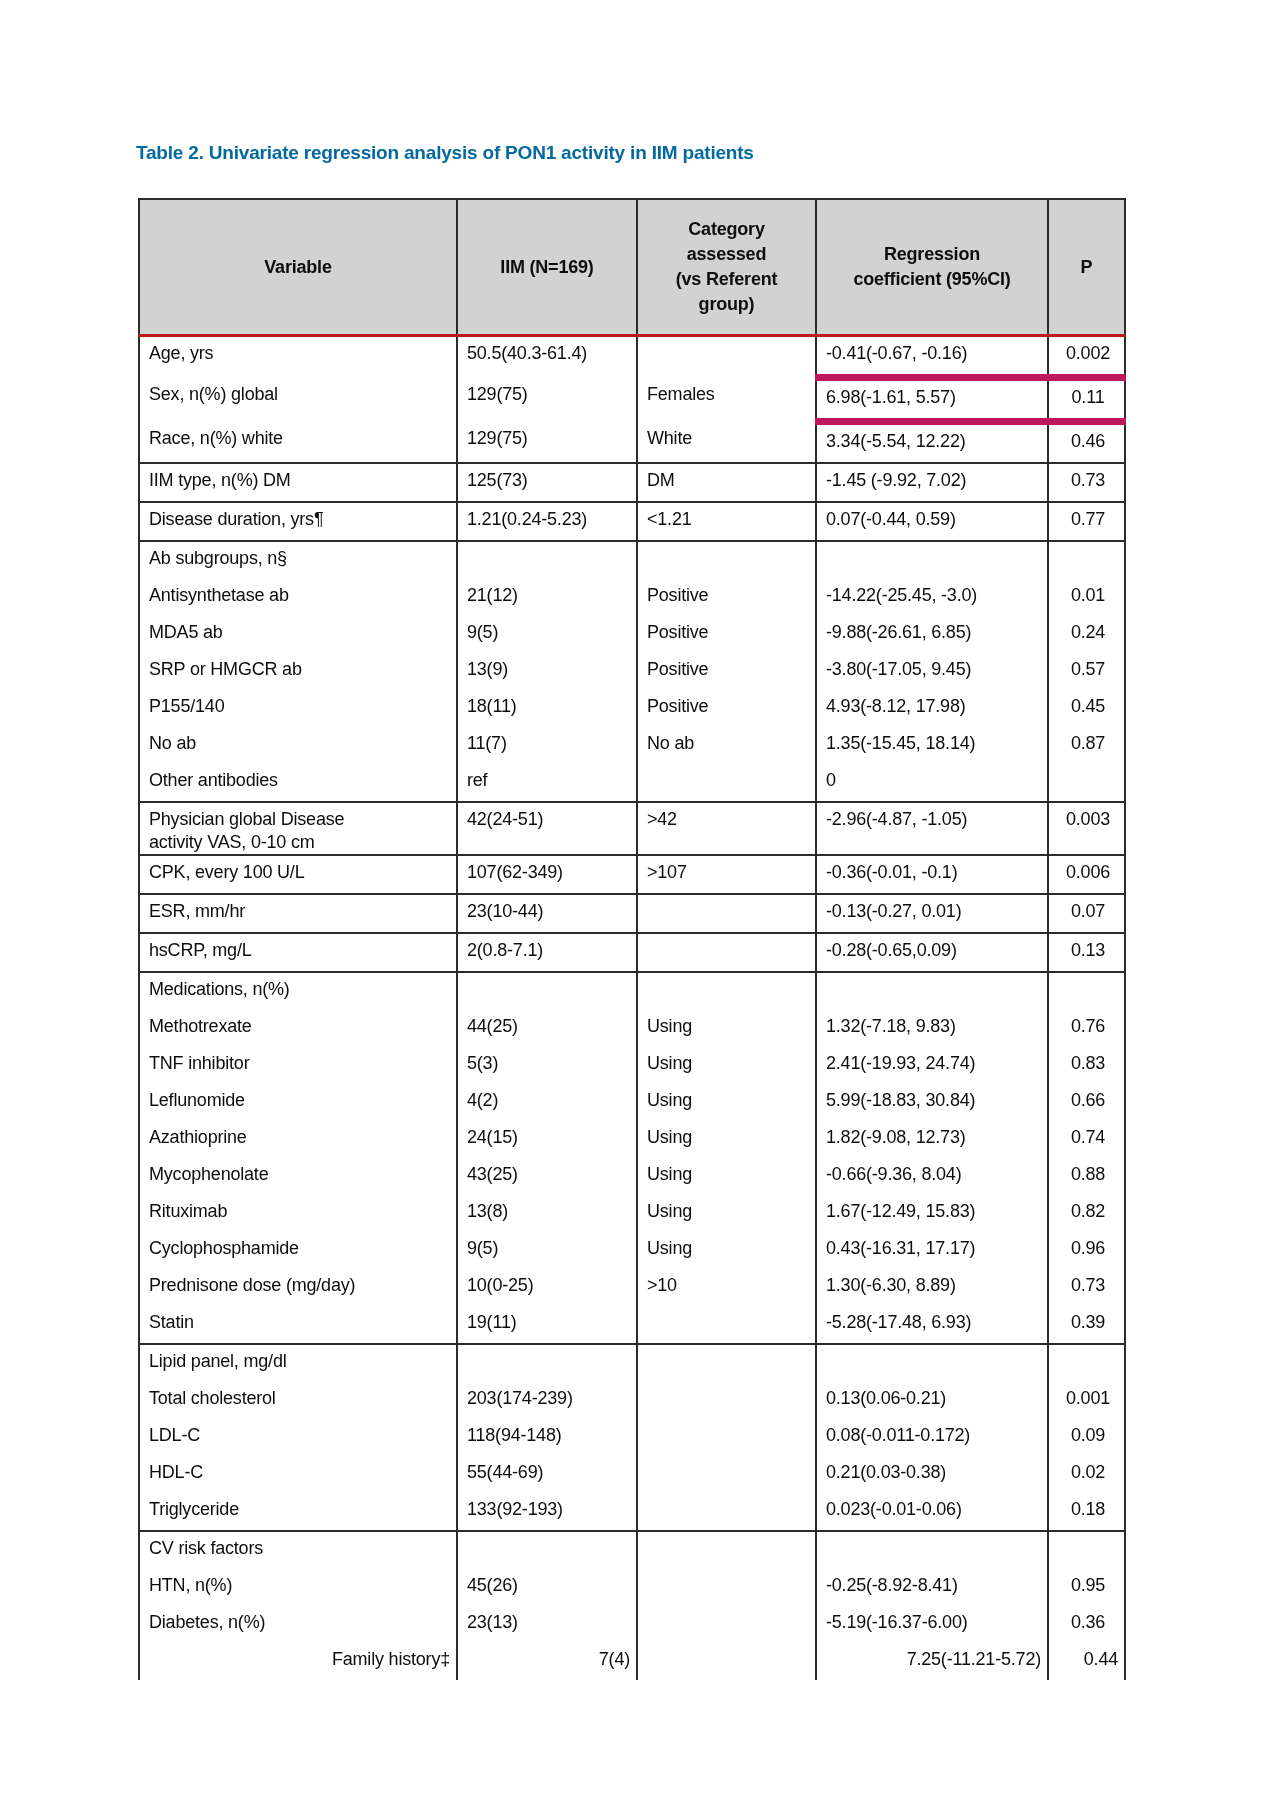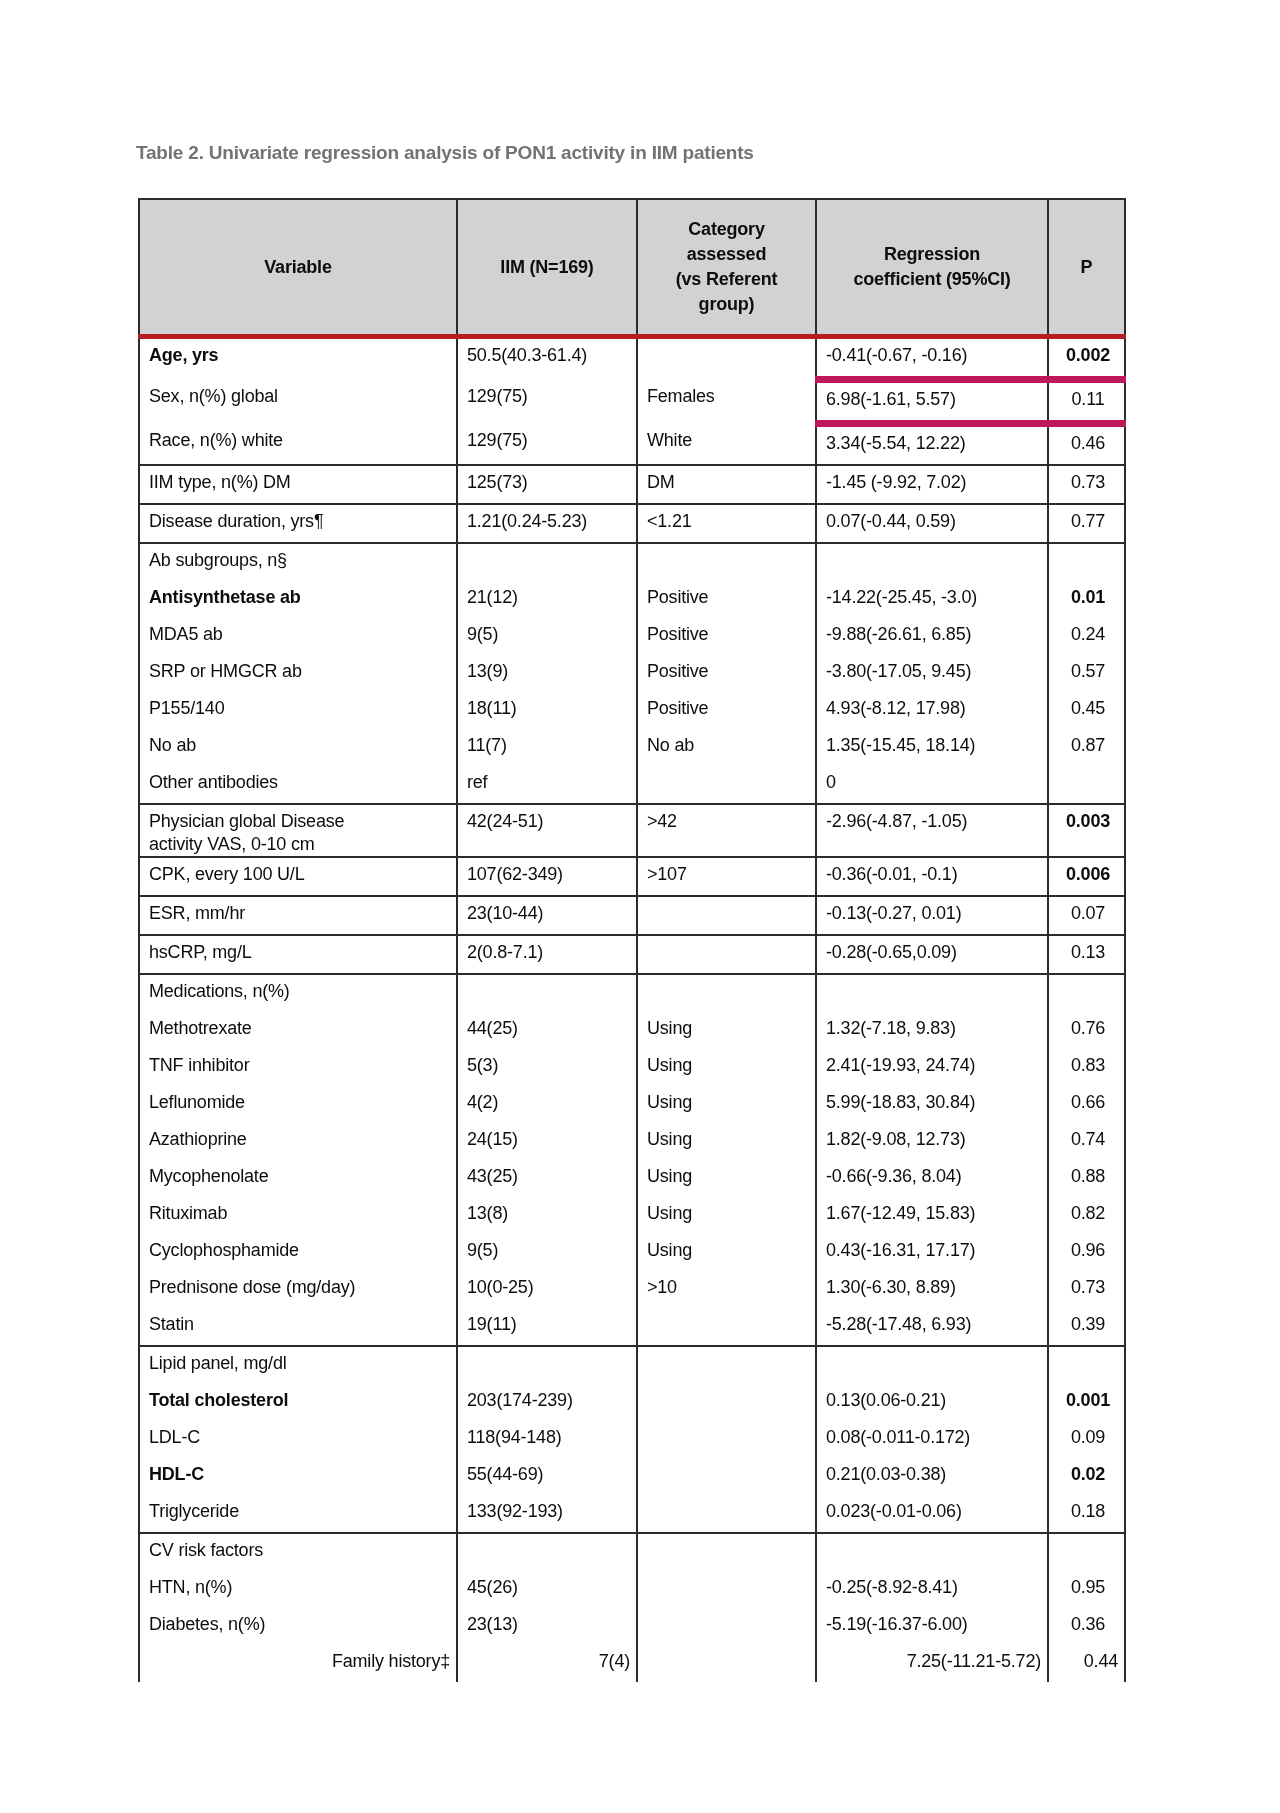--- a/index.html
+++ b/index.html
@@ -12,21 +12,21 @@
     overflow: hidden;
     color: #0d0d0d;
   }
   .doc-title {
     position: absolute;
     left: 136px;
     top: 142px;
     font-size: 19px;
     font-weight: bold;
     letter-spacing: -0.2px;
-    color: #737373;
+    color: #0369a1;
     white-space: nowrap;
   }
   table.reg-table {
     position: absolute;
     left: 138px;
     top: 198px;
     width: 986px;
     border-collapse: collapse;
     table-layout: fixed;
     font-size: 18px;
@@ -41,31 +41,31 @@
     white-space: pre-line;
     overflow: hidden;
   }
   table.reg-table thead th {
     background: #d2d2d2;
     height: 130px;
     font-weight: bold;
     text-align: center;
     vertical-align: middle;
     line-height: 25px;
-    border-bottom: 5px solid #b91c1c;
+    border-bottom: 3px solid #b91c1c;
     padding: 2px 4px;
   }
   table.reg-table tbody td {
     height: 32px;
     vertical-align: top;
     padding: 5px 6px 0 9px;
     line-height: 23px;
   }
   td.c-p { text-align: center; padding-left: 2px; padding-right: 2px; }
-  td.b, th.b { font-weight: bold; }
+  td.b, th.b { font-weight: normal; }
   td.ind { padding-left: 19px; margin-left: 12px; }
   tr.full td { border-bottom: 2px solid #2b2b2b; }
   tr.coefp td:nth-child(4), tr.coefp td:nth-child(5) { border-bottom: 7px solid #be185d; }
   tr:last-child td { border-bottom: none; text-align: right; }
 </style>
 </head>
 <body>
 
 <div class="page">
 

